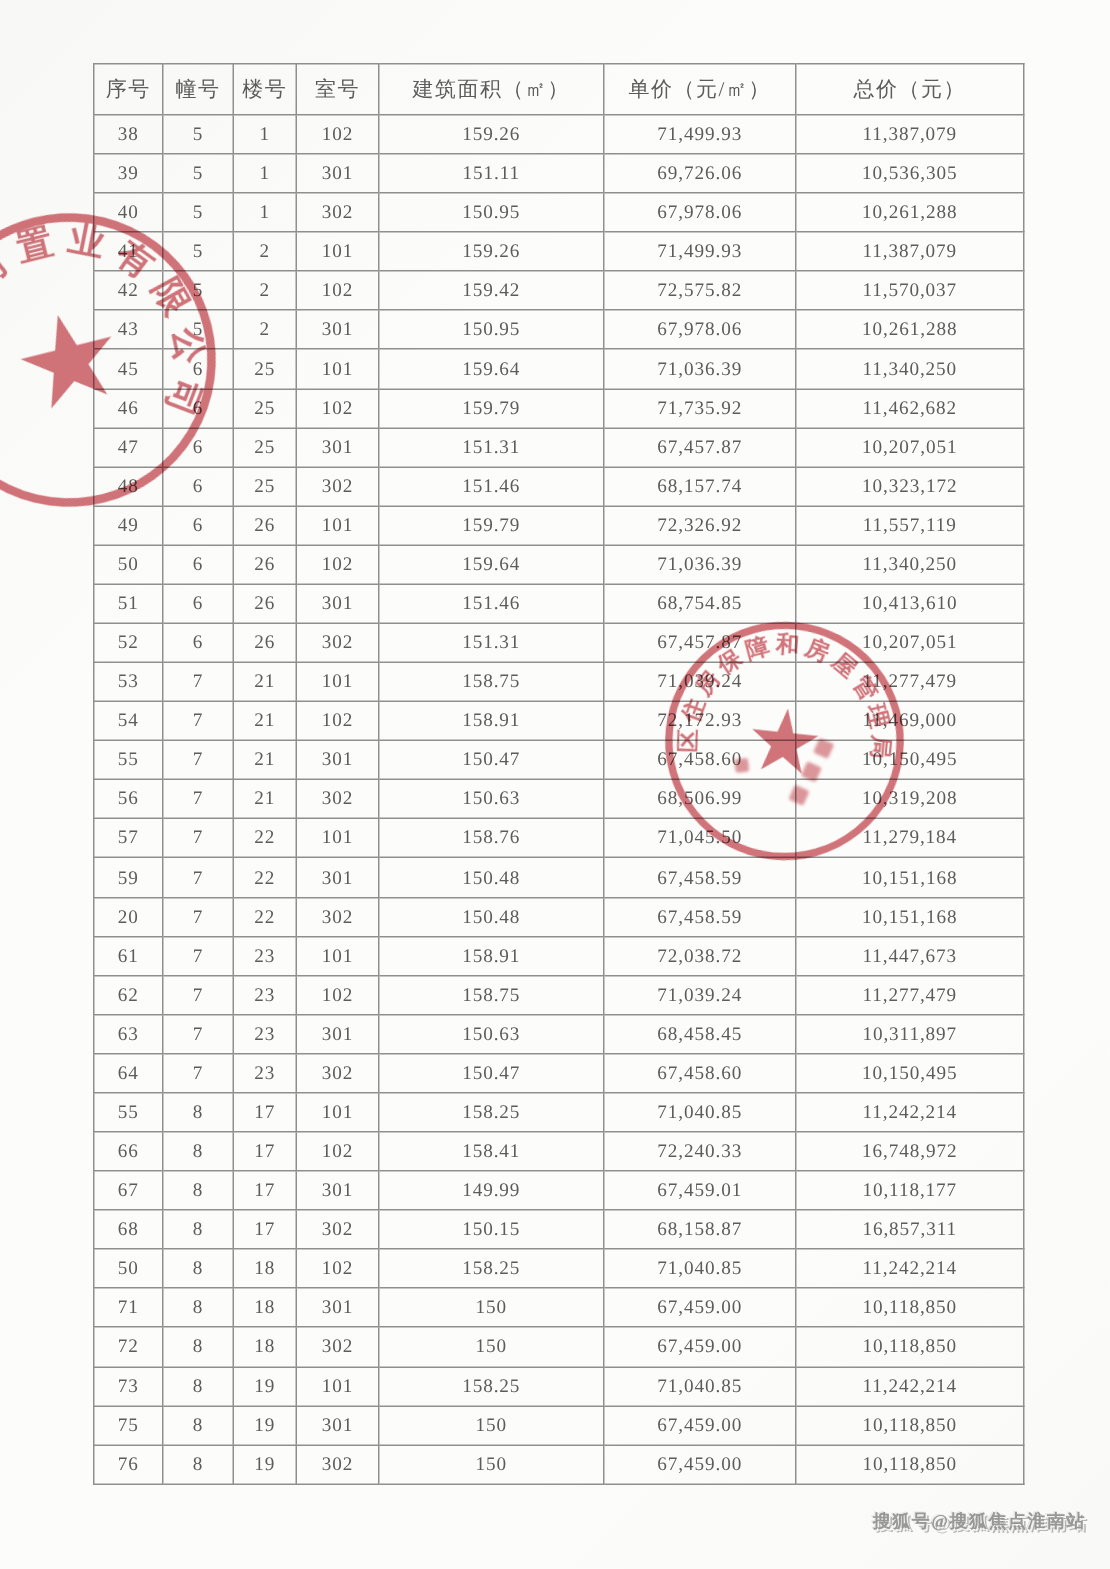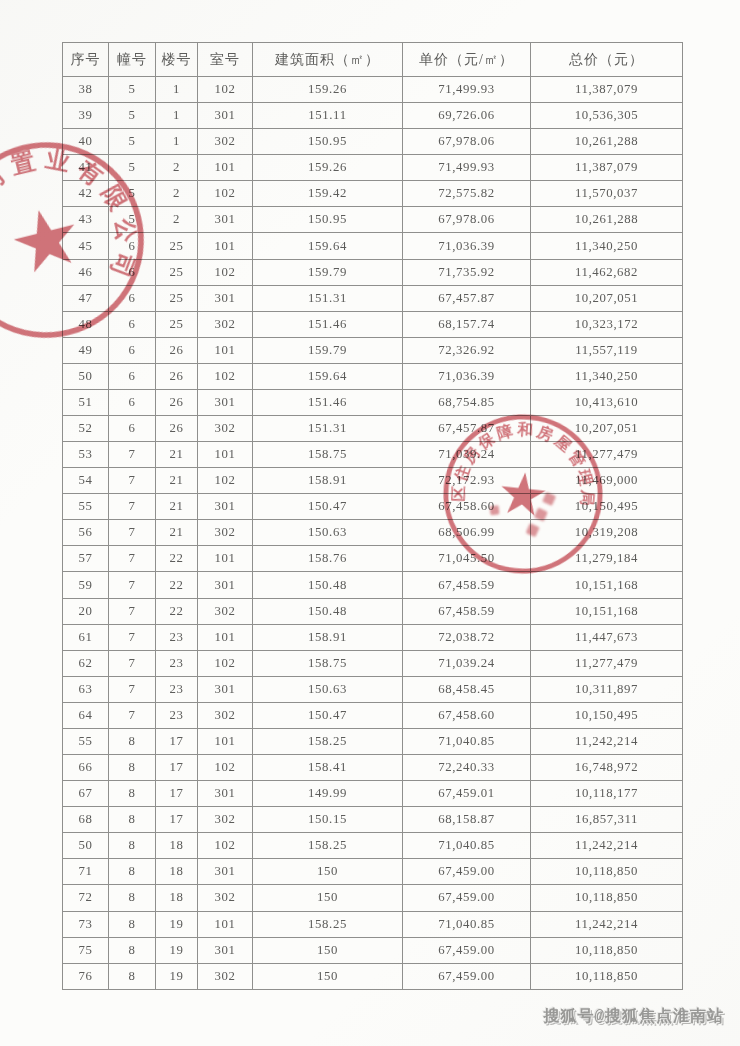--- a/index.html
+++ b/index.html
@@ -78,23 +78,23 @@
   }
   .stamp text {
     font-family: "Liberation Serif", "DejaVu Serif", serif;
     font-weight: bold;
   }
 
   .watermark {
     position: absolute;
     right: 16px;
     top: 1006px;
-    font-size: 16px;
+    font-size: 12px;
     font-weight: bold;
-    font-family: Liberation Mono, monospace;
+    font-family: Liberation Serif, serif;
     color: #989896;
     letter-spacing: 1px;
     text-shadow: 1px 1px 0 #f2f2f0, 2px 2px 0 #b5b5b3, -1px -1px 0 #e8e8e6;
   }
 </style>
 </head>
 <body>
 
 <table class="price-table">
   <colgroup>

